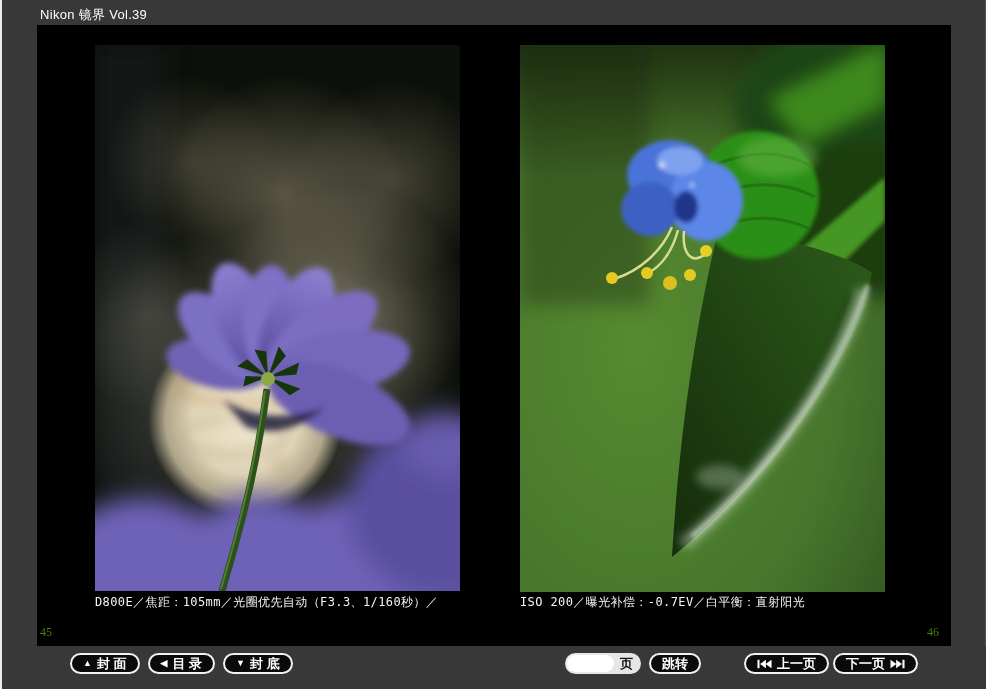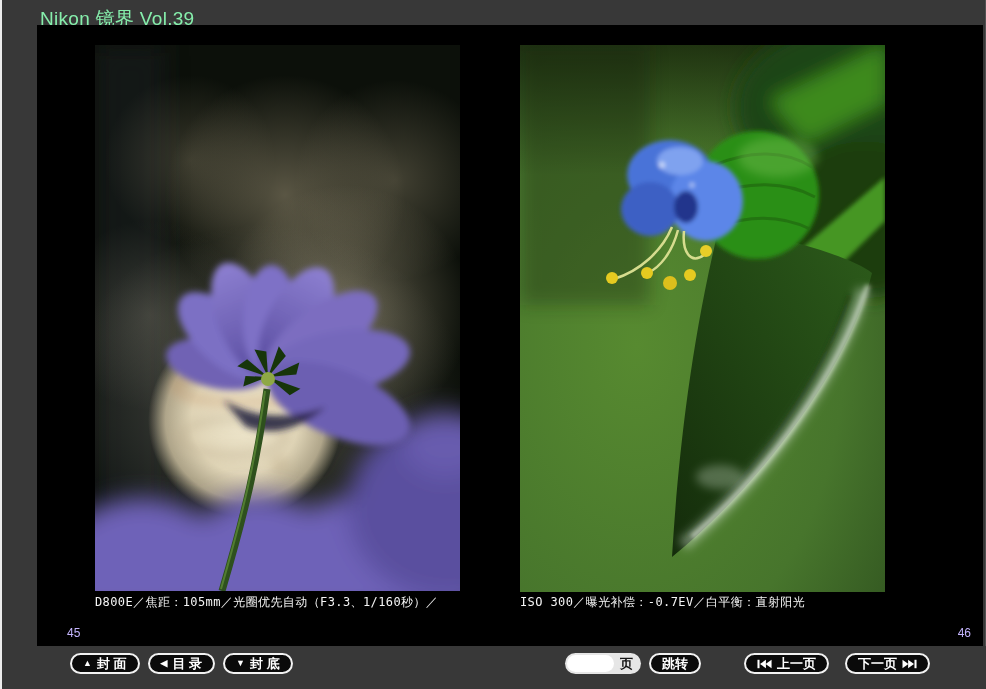--- a/index.html
+++ b/index.html
@@ -9,64 +9,62 @@
   }
   .window{
     position:relative;width:986px;height:689px;background:#383838;
     border-right:1px solid #525252;box-sizing:border-box;
   }
   .window::before{
     content:"";position:absolute;left:0;top:0;width:2px;height:100%;
     background:#ececec;z-index:5;
   }
   .titlebar{
-    position:absolute;left:40px;top:6px;height:18px;color:#86efac;
-    font-size:19px;letter-spacing:.3px;white-space:nowrap;
+    position:absolute;left:40px;top:6px;height:18px;color:#ffffff;
+    font-size:13px;letter-spacing:.3px;white-space:nowrap;
   }
   .content{
     position:absolute;left:37px;top:25px;width:914px;height:621px;
     background:#000;
-    padding-left:32px;
   }
   .photo{
     position:absolute;top:20px;overflow:hidden;background:#050705;
   }
   .photo.left{left:58px;width:365px;height:546px;}
   .photo.right{left:483px;width:365px;height:547px;}
   .photo svg{display:block;width:100%;height:100%;}
   .caption{
     position:absolute;top:569px;color:#f5f5f5;
     font-family:"DejaVu Sans Mono","DejaVu Sans",monospace;
     font-size:12px;line-height:16px;letter-spacing:.4px;white-space:nowrap;
   }
   .caption.left{left:58px;}
   .caption.right{left:483px;}
   .pagenum{
-    position:absolute;bottom:6px;color:#c4b5fd;font-size:12px;
-    font-family:Liberation Sans, sans-serif;
-    margin-left:27px;
+    position:absolute;bottom:6px;color:#4d7c0f;font-size:12px;
+    font-family:Liberation Serif, serif;
   }
   .pagenum.left{left:3px;}
   .pagenum.right{right:12px;}
   .toolbar{
     position:absolute;left:0;bottom:0;width:986px;height:43px;background:#383838;
   }
   .btn{
     position:relative;display:inline-flex;align-items:center;gap:5px;
     height:21px;padding:0 11px;box-sizing:border-box;
     background:#0a0a0a;border:2px solid #f2f2f2;border-radius:12px;
     color:#fff;font-size:13px;font-weight:bold;white-space:nowrap;cursor:pointer;
     font-family:"Liberation Sans",sans-serif;
   }
   .btn .tri{font-size:9px;line-height:1;position:relative;top:0px;}
   .btn svg{display:block;}
   .grp{position:absolute;top:7px;display:flex;gap:8px;}
   .grp.g1{left:70px;}
   .pagejump{position:absolute;top:7px;left:565px;display:flex;gap:8px;align-items:center;}
-  .nav{position:absolute;top:7px;left:744px;display:flex;gap:16px;align-items:center;}
+  .nav{position:absolute;top:7px;left:744px;display:flex;gap:4px;align-items:center;}
   .page-pill{
     display:flex;align-items:center;width:76px;height:21px;box-sizing:border-box;
     background:#e6e6e6;border-radius:12px;padding:2px 8px 2px 2px;gap:6px;
   }
   .page-pill input{
     flex:1;min-width:0;height:17px;border:none;outline:none;border-radius:9px;
     background:#fff;font-size:12px;padding:0 5px;
     font-family:"DejaVu Sans Mono",monospace;
   }
   .page-pill .unit{color:#141414;font-size:13px;font-weight:bold;}
@@ -261,21 +259,21 @@
           <circle cx="170" cy="230" r="6" fill="#e5ca20"></circle>
           <circle cx="186" cy="206" r="6" fill="#e8ce28"></circle>
         </g>
       </svg>
     </div>
 
     <div class="caption left">
       <div>D800E／焦距：105mm／光圈优先自动（F3.3、1/160秒）／</div>
     </div>
     <div class="caption right">
-      <div>ISO 300／曝光补偿：-0.7EV／白平衡：直射阳光</div>
+      <div>ISO 200／曝光补偿：-0.7EV／白平衡：直射阳光</div>
     </div>
 
     <div class="pagenum left">45</div>
     <div class="pagenum right">46</div>
   </div>
 
   <div class="toolbar">
 
     <div class="grp g1">
       <button class="btn">

